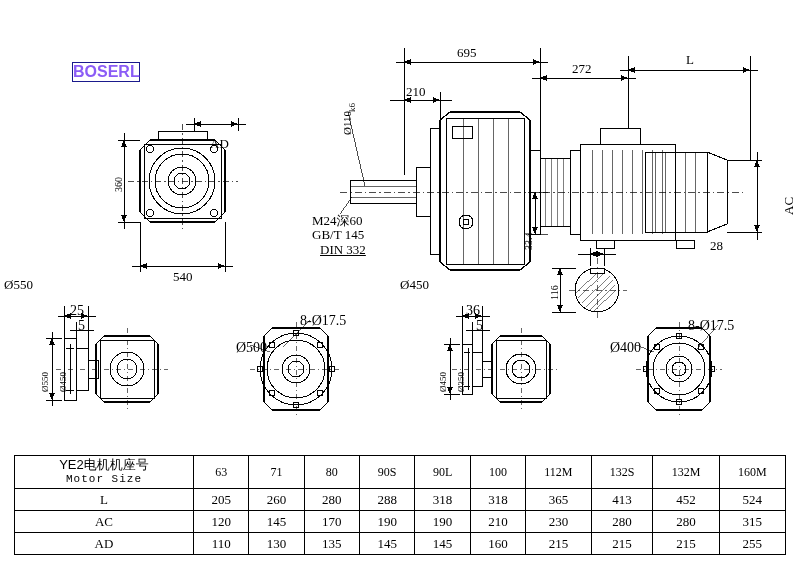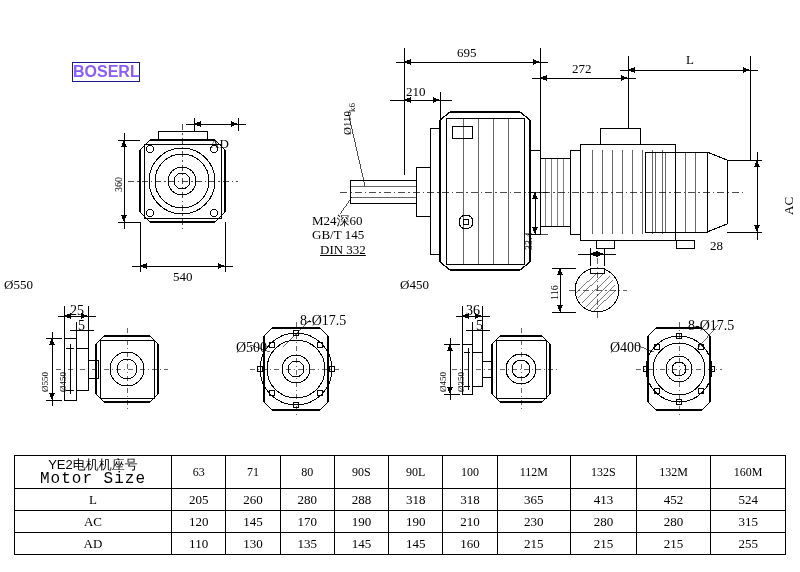--- a/index.html
+++ b/index.html
@@ -36,27 +36,27 @@
   svg{position:absolute;left:0;top:0;overflow:visible;}
 
   
   #spec-table{
     position:absolute;left:14px;top:455px;width:772px;
     border-collapse:collapse;
     font-family:"Liberation Serif", serif;
     font-size:13px;text-align:center;
   }
   #spec-table td{
-    border:1px solid #000;height:21px;padding:0 2px;
+    border:1px solid #000;height:21px;padding:0 13px;
   }
   #spec-table td.head{width:152px;}
   #spec-table tr.hdr td{height:32px;font-size:12px;}
   #spec-table tr.hdr td.head{line-height:15px;font-size:13px;}
   .cn{font-family:"Liberation Sans", sans-serif;}
-  .mono{font-family:"Liberation Mono", monospace;letter-spacing:1px;font-size:16px;}
+  .mono{font-family:"Liberation Mono", monospace;letter-spacing:1px;font-size:11px;}
 </style>
 </head>
 <body>
 
 <div class="page">
 
   <div id="logo">BOSERL</div>
 
   <svg width="800" height="455">
     <g stroke="#000" fill="none" stroke-width="1" shape-rendering="crispEdges">

